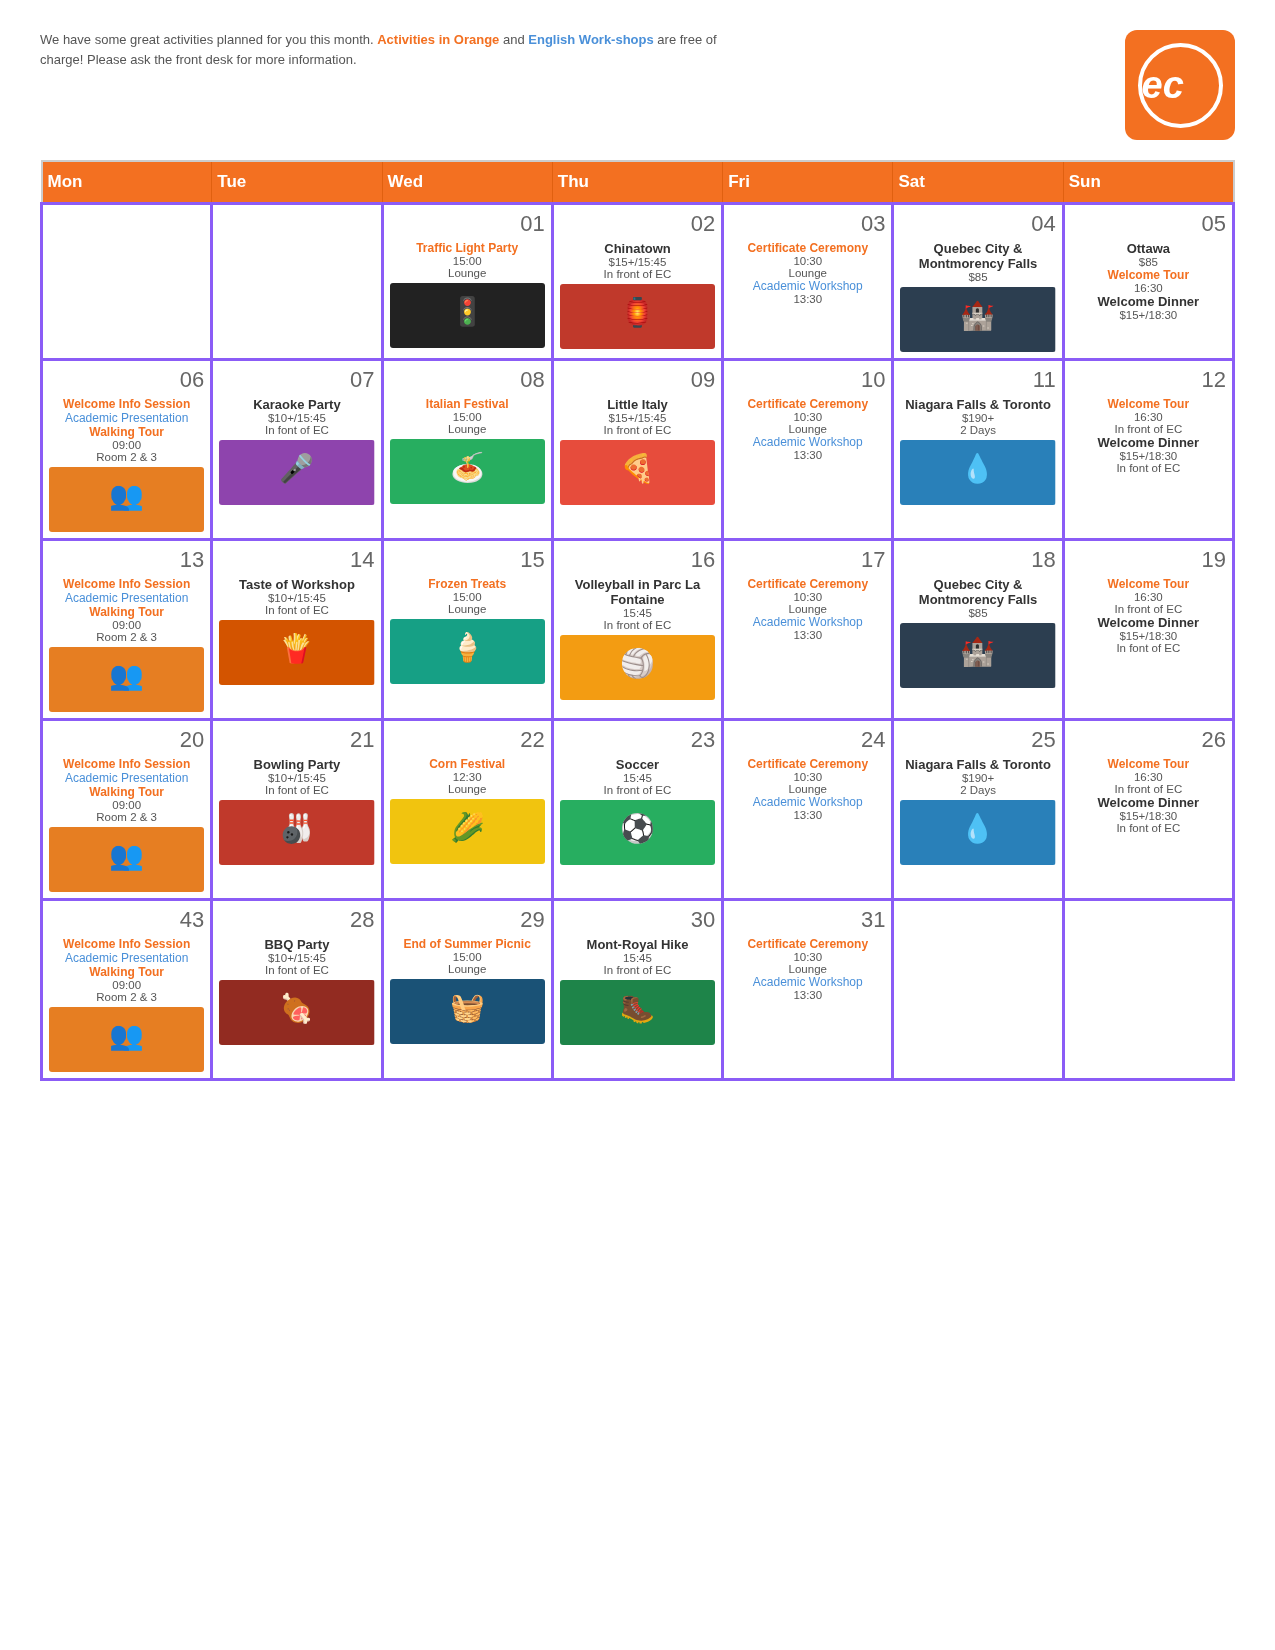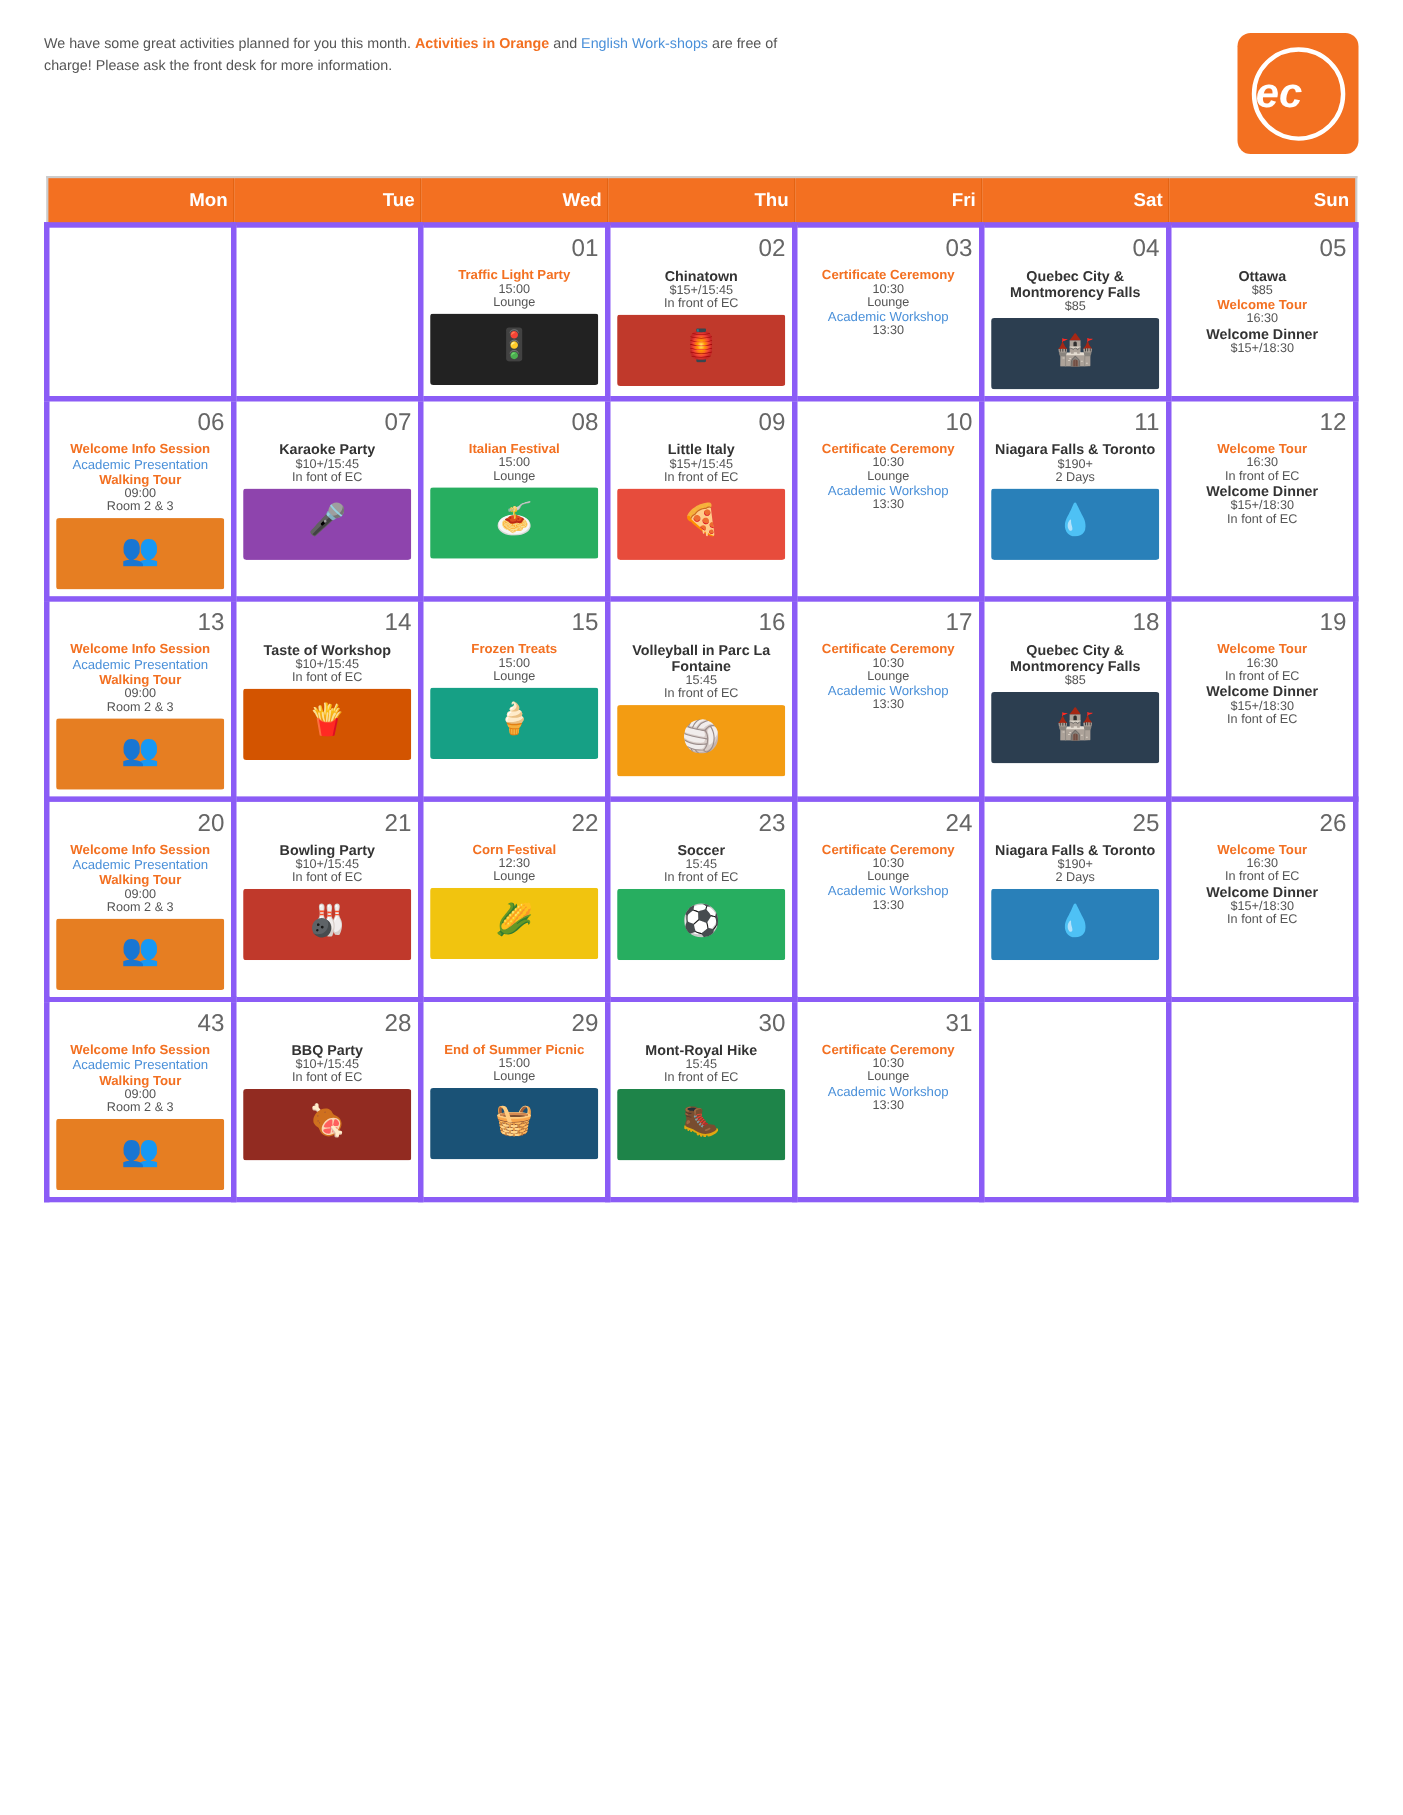--- a/index.html
+++ b/index.html
@@ -33,21 +33,21 @@
       color: #555;
       margin-bottom: 8px;
     }
     .header-desc {
       font-size: 13px;
       color: #555;
       max-width: 680px;
       line-height: 1.5;
     }
     .header-desc .orange { color: #f37021; font-weight: bold; }
-    .header-desc .blue { color: #4a90d9; font-weight: normal; }
+    .header-desc .blue { color: #4a90d9; font-weight: bold; }
     .ec-logo {
       width: 110px;
       height: 110px;
       background: #f37021;
       border-radius: 12px;
       display: flex;
       align-items: center;
       justify-content: center;
       flex-shrink: 0;
     }
@@ -67,28 +67,28 @@
     .calendar {
       width: 100%;
       border-collapse: collapse;
       border: 2px solid #ccc;
     }
     .calendar th {
       background: #f37021;
       color: #fff;
       font-size: 17px;
       font-weight: bold;
-      text-align: right;
+      text-align: left;
       padding: 10px 5px;
       border: 1px solid #e06010;
     }
     .calendar td {
       width: calc(100% / 7);
       vertical-align: top;
-      border: 5px solid #8b5cf6;
+      border: 3px solid #8b5cf6;
       padding: 6px;
       min-height: 170px;
       position: relative;
       background: #fff;
     }
     .day-num {
       font-size: 22px;
       font-weight: 300;
       color: #666;
       text-align: right;

